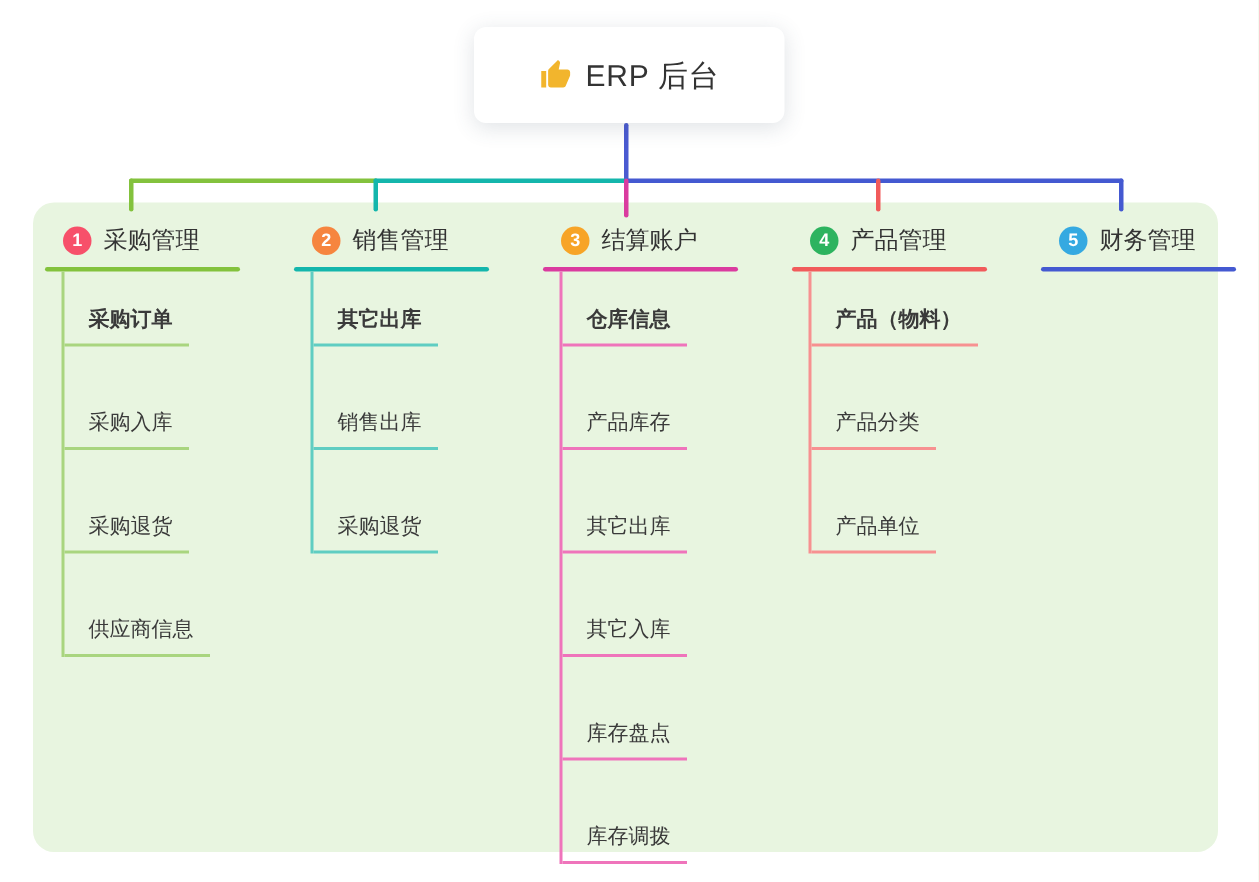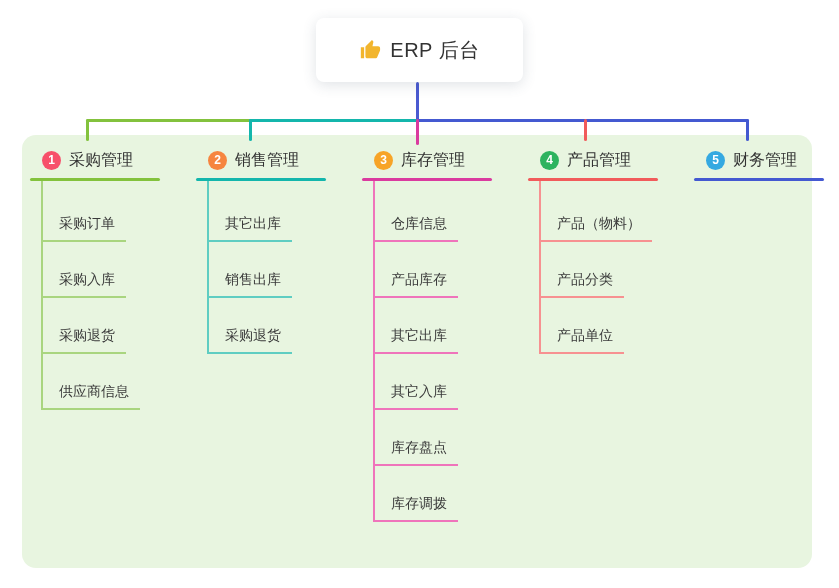--- a/index.html
+++ b/index.html
@@ -28,24 +28,24 @@
   .branch{position:absolute;top:145px;width:160px;}
   .branch-header{display:flex;align-items:center;gap:8px;padding-left:12px;height:30px;}
   .badge{
     width:19px;height:19px;border-radius:50%;flex:0 0 19px;
     color:#fff;font-size:12px;line-height:19px;text-align:center;font-weight:bold;
   }
   .branch-label{font-size:16px;color:#333;font-weight:500;white-space:nowrap;}
   .branch-underline{height:3px;width:130px;border-radius:2px;margin-top:3px;}
   .children{margin-left:11px;border-left:2px solid;width:max-content;}
   .child-row{
-    box-sizing:border-box;height:56px;display:flex;align-items:flex-end;
+    box-sizing:border-box;height:69px;display:flex;align-items:flex-end;
     padding:0 11px 7px 16px;border-bottom:2px solid;width:max-content;min-width:72px;
   }
-  .child-row:first-child{height:61px;}
+  .child-row:first-child{height:50px;font-weight:bold;}
   .child-label{font-size:14px;color:#3a3a3a;white-space:nowrap;}
 </style>
 </head>
 <body>
 
 <div id="stage">
   <div class="panel"></div>
 
   <div class="root-card">
     <span class="ticon">
@@ -103,21 +103,21 @@
             <span class="child-label">销售出库</span>
           </div>
           <div class="child-row" style="border-bottom-color: rgb(95, 205, 194);">
             <span class="child-label">采购退货</span>
           </div>
         </div>
       </div>
       <div class="branch" style="left: 362px;">
         <div class="branch-header">
           <span class="badge" style="background: rgb(247, 164, 39);">3</span>
-          <span class="branch-label">库存管理</span>
+          <span class="branch-label">结算账户</span>
         </div>
         <div class="branch-underline" style="background: rgb(218, 59, 159);"></div>
         <div class="children" style="border-left-color: rgb(239, 116, 187);">
           <div class="child-row" style="border-bottom-color: rgb(239, 116, 187);">
             <span class="child-label">仓库信息</span>
           </div>
           <div class="child-row" style="border-bottom-color: rgb(239, 116, 187);">
             <span class="child-label">产品库存</span>
           </div>
           <div class="child-row" style="border-bottom-color: rgb(239, 116, 187); align-items: flex-end;">

